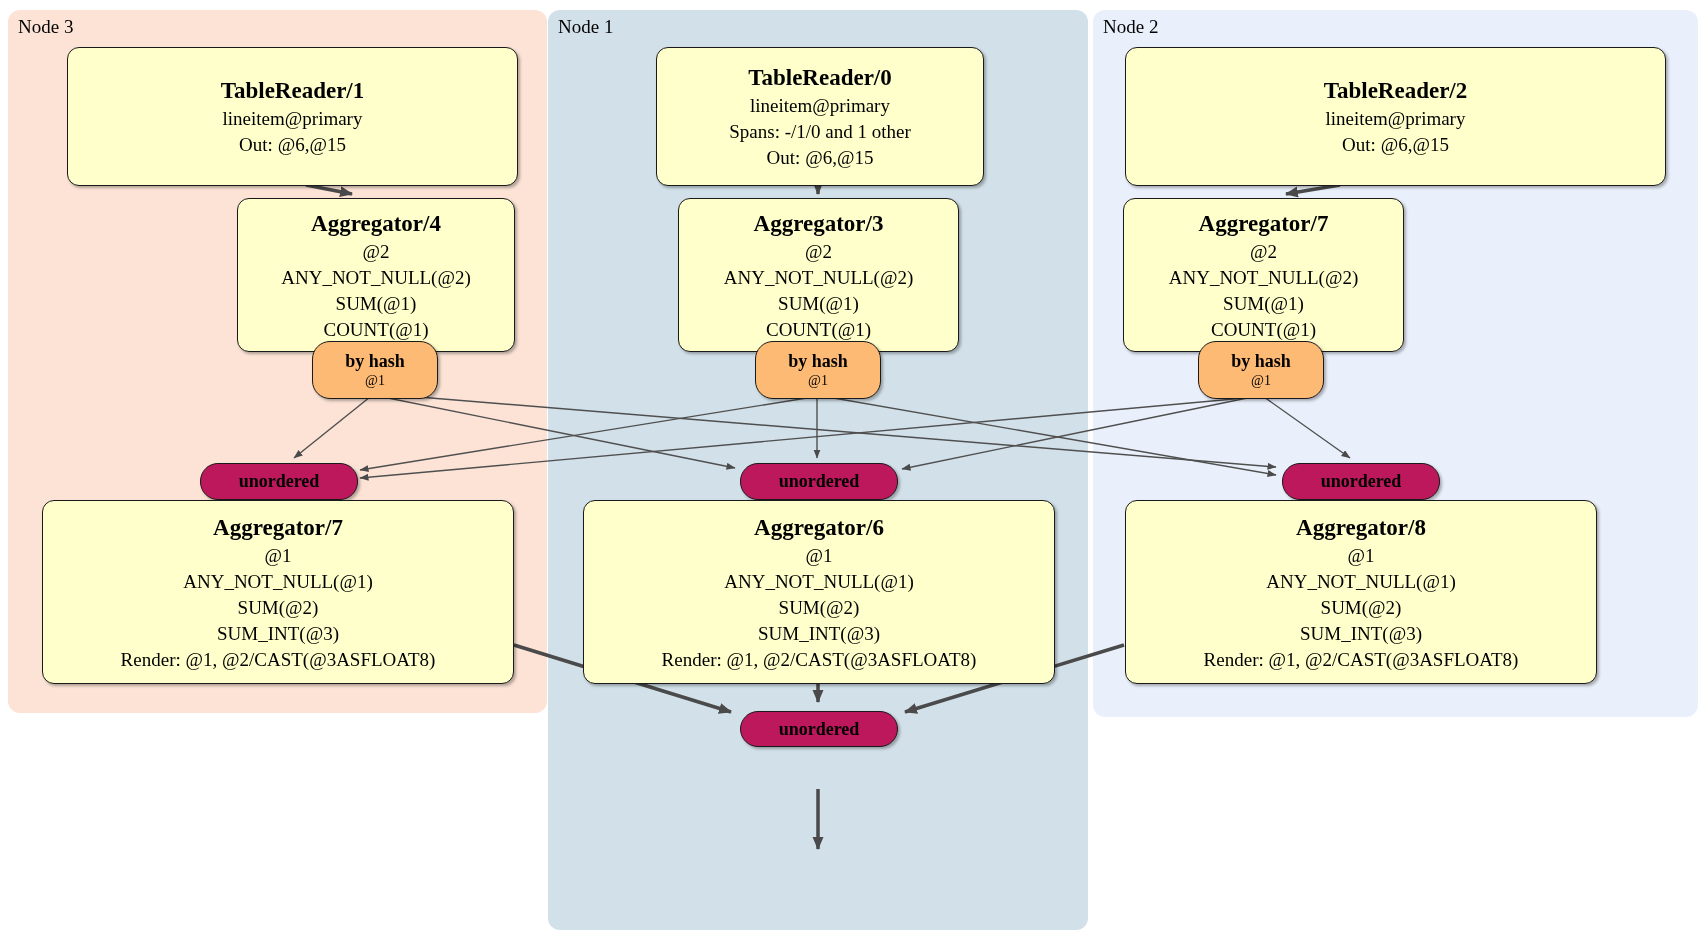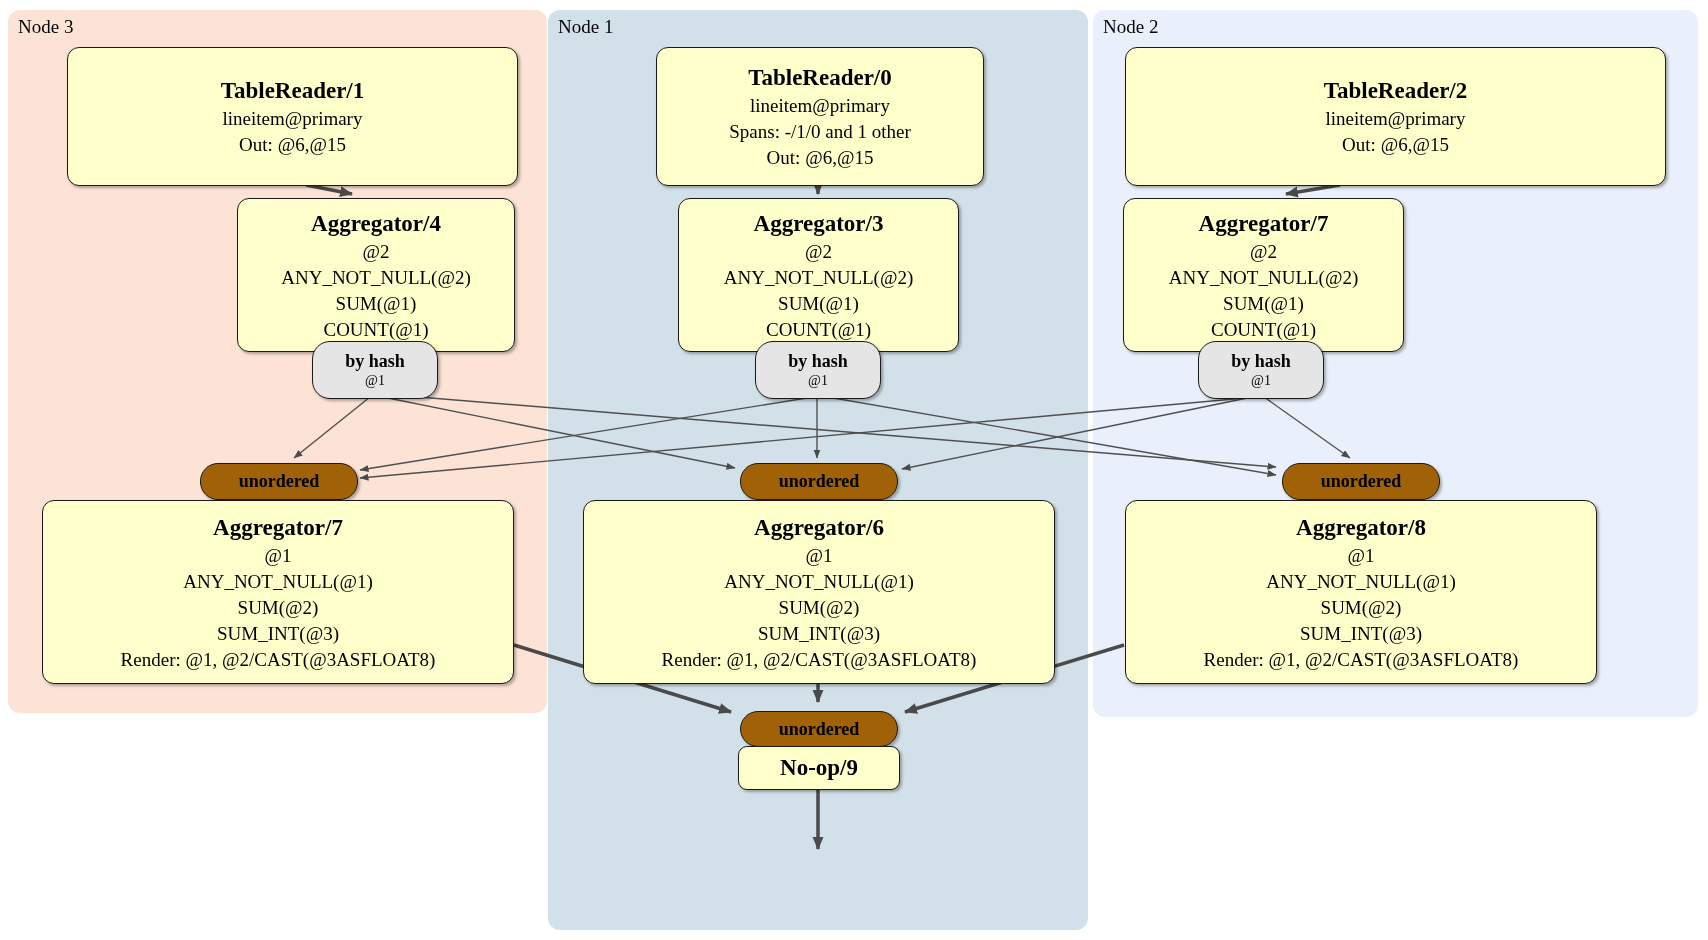--- a/index.html
+++ b/index.html
@@ -14,28 +14,28 @@
   .region-label{position:absolute;left:10px;top:4px;font-size:19px;line-height:26px;}
   .edges{position:absolute;left:0;top:0;width:1708px;height:940px;}
   .pbox{
     position:absolute;background:#ffffcc;border:1.6px solid #1a1a1a;border-radius:12px;
     display:flex;flex-direction:column;align-items:center;justify-content:center;
     text-align:center;box-shadow:2px 2px 3px rgba(0,0,0,0.30);
   }
   .ptitle{font-size:23px;font-weight:bold;line-height:31px;white-space:nowrap;}
   .pline{font-size:19px;line-height:26px;white-space:nowrap;}
   .hash-badge{
-    position:absolute;width:124px;height:56px;background:#e5e5e5;border:1.7px solid #1a1a1a;
+    position:absolute;width:124px;height:56px;background:#fdba74;border:1.7px solid #1a1a1a;
     border-radius:18px;display:flex;flex-direction:column;align-items:center;justify-content:center;
     box-shadow:2px 2px 3px rgba(0,0,0,0.30);
   }
   .hash-label{font-size:18px;font-weight:bold;line-height:21px;}
   .hash-detail{font-size:14px;line-height:17px;}
   .stream-badge{
-    position:absolute;width:156px;height:35px;background:#a16207;border:1.7px solid #1a1a1a;
+    position:absolute;width:156px;height:35px;background:#be185d;border:1.7px solid #1a1a1a;
     border-radius:18px;display:flex;align-items:center;justify-content:center;
     font-size:18px;font-weight:bold;box-shadow:2px 2px 3px rgba(0,0,0,0.30);
   }
   .mini-box{
     position:absolute;background:#ffffcc;border:1.7px solid #1a1a1a;border-radius:9px;
     display:flex;align-items:center;justify-content:center;font-size:23px;font-weight:bold;
     box-shadow:2px 2px 3px rgba(0,0,0,0.30);
   }
 </style>
 </head>
@@ -164,15 +164,14 @@
   <div class="pbox" style="left:1125px;top:500px;width:470px;height:182px">
     <div class="ptitle">Aggregator/8</div>
     <div class="pline">@1</div>
     <div class="pline">ANY_NOT_NULL(@1)</div>
     <div class="pline">SUM(@2)</div>
     <div class="pline">SUM_INT(@3)</div>
     <div class="pline">Render: @1, @2/CAST(@3ASFLOAT8)</div>
   </div>
 
   <div class="stream-badge" style="left:740px;top:711px;height:34px">unordered</div>
-  <div class="mini-box" style="left:738px;top:746px;width:160px;height:42px">No-op/9</div>
 
 </div>
 
 </body></html>

